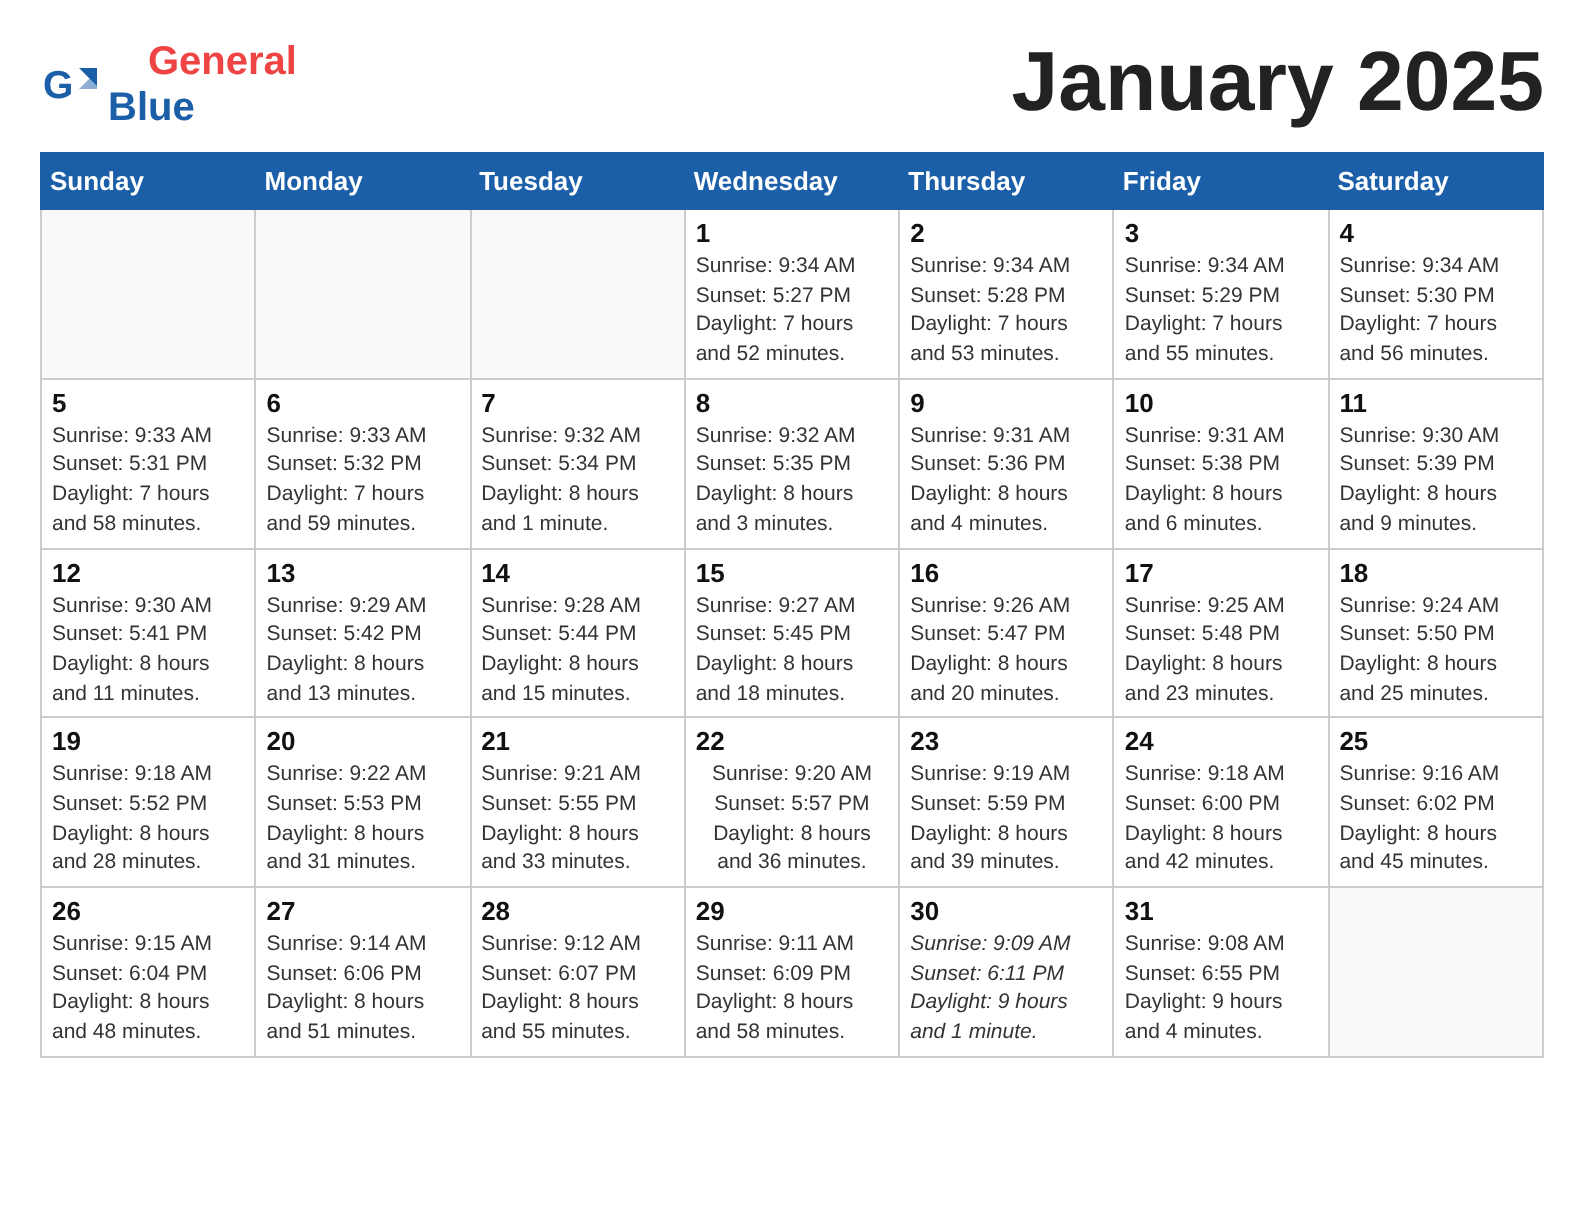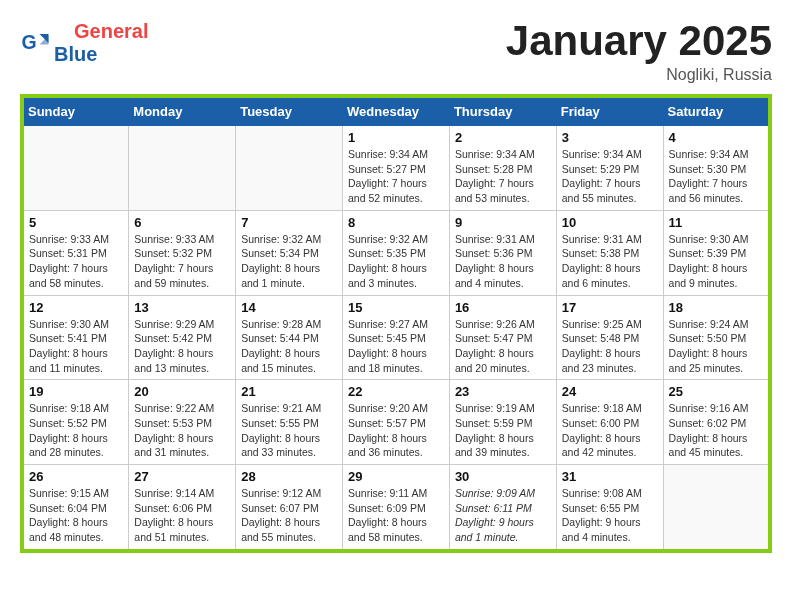--- a/index.html
+++ b/index.html
@@ -35,21 +35,21 @@
       line-height: 1;
     }
     .location {
       font-size: 16px;
       color: #555;
       margin-top: 4px;
     }
     .calendar {
       width: 100%;
       border-collapse: collapse;
-      border: 4px solid #84cc16;
+      border: 1px solid #84cc16;
     }
     .calendar th {
       background-color: #1a5fa8;
       color: #fff;
       font-size: 13px;
       padding: 6px 4px;
       text-align: left;
       border: 1px solid #1a5fa8;
     }
     .calendar td {
@@ -90,21 +90,20 @@
       <polygon points="26,8 38,8 38,20" fill="#1a5fa8"></polygon>
       <polygon points="26,22 38,22 38,10" fill="#1a5fa8" opacity="0.5"></polygon>
     </svg>
     <div style="line-height:1.15;">
       <div style="font-size:20px;font-weight:bold;color:#ef4444;margin-left:20px;">General</div>
       <div style="font-size:20px;font-weight:bold;color:#1a5fa8;">Blue</div>
     </div>
   </div>
   <div class="title-block">
     <div class="month-year">January 2025</div>
-    <div class="location">Nogliki, Russia</div>
   </div>
 </div>
 
 <table class="calendar">
   <thead>
     <tr>
     <th>Sunday</th>
         <th>Monday</th>
         <th>Tuesday</th>
         <th>Wednesday</th>
@@ -245,21 +244,21 @@
 Daylight: 8 hours and 31 minutes.</div>
         </td>
         <td>
           <div class="day-num">21</div>
           <div class="day-info" style="white-space: pre-line;">Sunrise: 9:21 AM
 Sunset: 5:55 PM
 Daylight: 8 hours and 33 minutes.</div>
         </td>
         <td>
           <div class="day-num">22</div>
-          <div class="day-info" style="white-space: pre-line;">Sunrise: 9:20 AM
+          <div class="day-info" style="white-space: pre-line; text-align: center;">Sunrise: 9:20 AM
 Sunset: 5:57 PM
 Daylight: 8 hours and 36 minutes.</div>
         </td>
         <td>
           <div class="day-num">23</div>
           <div class="day-info" style="white-space: pre-line;">Sunrise: 9:19 AM
 Sunset: 5:59 PM
 Daylight: 8 hours and 39 minutes.</div>
         </td>
         <td>

